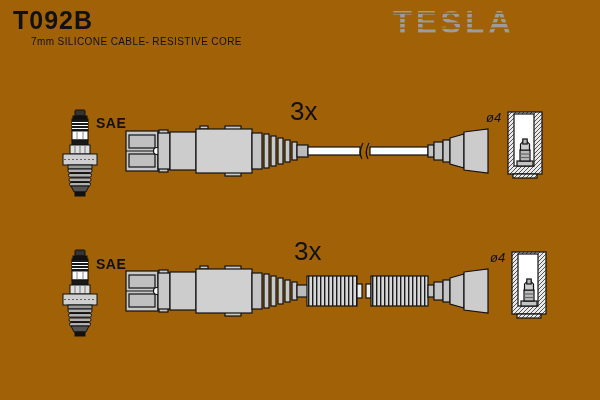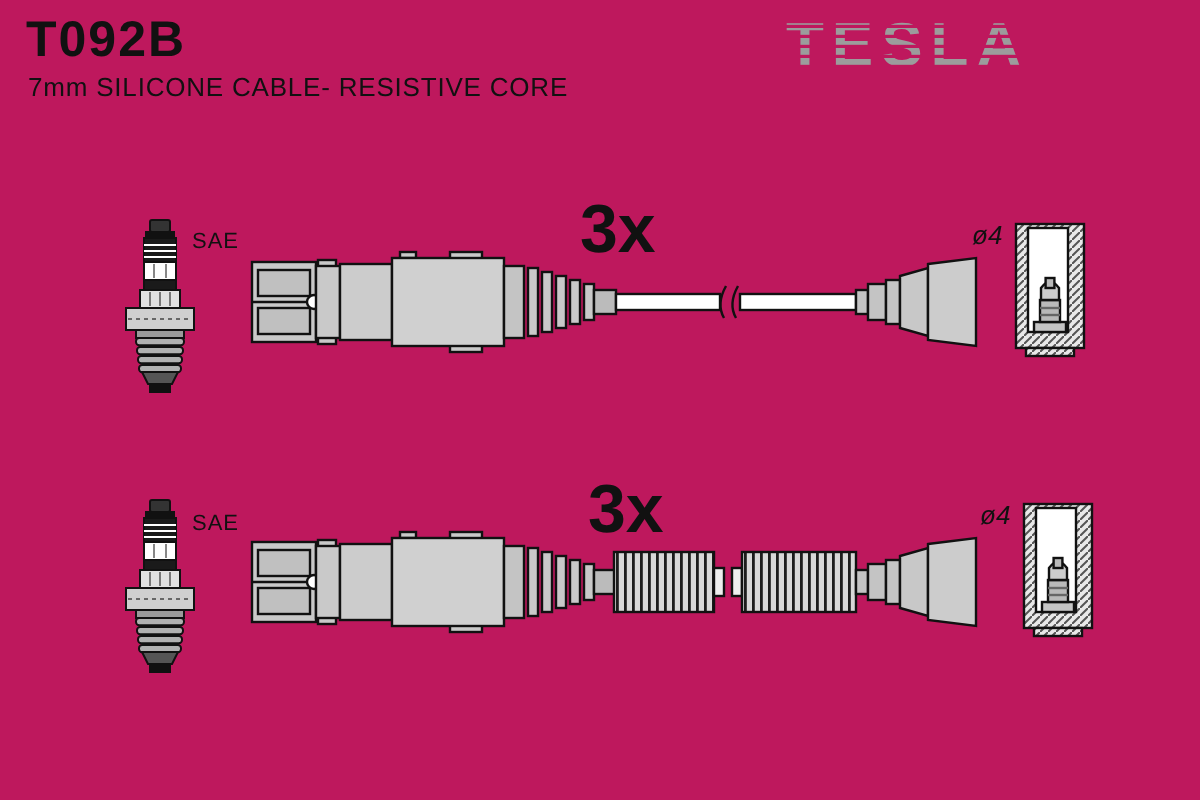--- a/index.html
+++ b/index.html
@@ -1,32 +1,32 @@
 <!DOCTYPE html>
 <html><head>
 <meta charset="utf-8">
 <style>
   html,body{margin:0;padding:0;background:#fff;}
   .screen{
-    position:relative;width:600px;height:400px;background:#be185d;
+    position:relative;width:600px;height:400px;background:#a16207;
     font-family:"Liberation Sans", sans-serif;overflow:hidden;
   }
   .part-number{
     position:absolute;left:13px;top:6px;font-size:25px;font-weight:bold;
     color:#111;letter-spacing:1px;
   }
   .subtitle{
-    position:absolute;left:14px;top:36px;font-size:13px;color:#111;
+    position:absolute;left:31px;top:36px;font-size:10px;color:#111;
     letter-spacing:.4px;
   }
   .logo-svg{position:absolute;left:391px;top:4px;}
   .art{position:absolute;left:0;top:0;}
   .lbl{position:absolute;color:#111;}
-  .sae{font-size:11px;font-weight:normal;letter-spacing:.5px;}
-  .qty{font-size:34px;font-weight:bold;}
+  .sae{font-size:14px;font-weight:bold;letter-spacing:.5px;}
+  .qty{font-size:26px;font-weight:normal;}
   .dia{font-size:13px;font-weight:normal;font-style:italic;}
   .sae1{left:96px;top:115px;} .sae2{left:96px;top:256px;}
   .qty1{left:290px;top:96px;} .qty2{left:294px;top:236px;}
   .dia1{left:486px;top:110px;} .dia2{left:490px;top:250px;}
 </style>
 </head>
 <body>
 
 <div class="screen">
 

